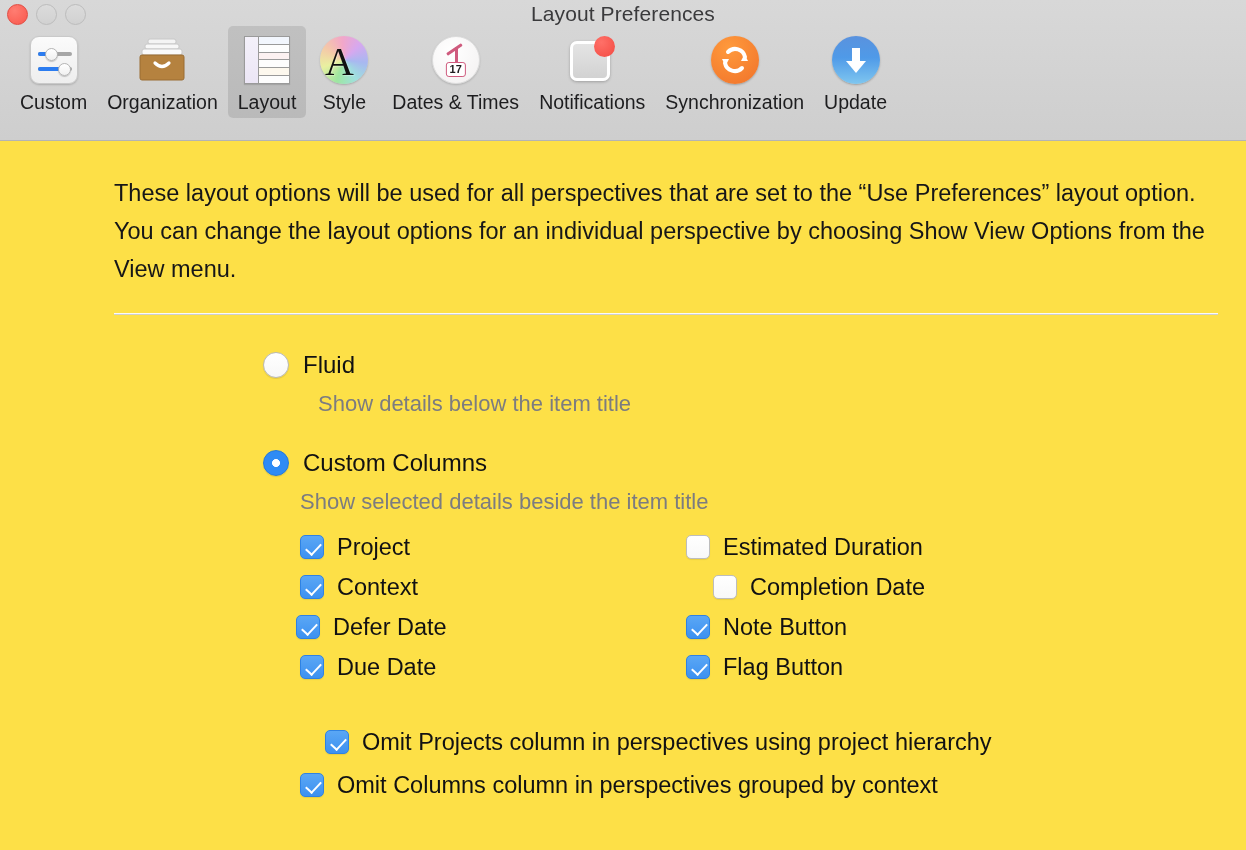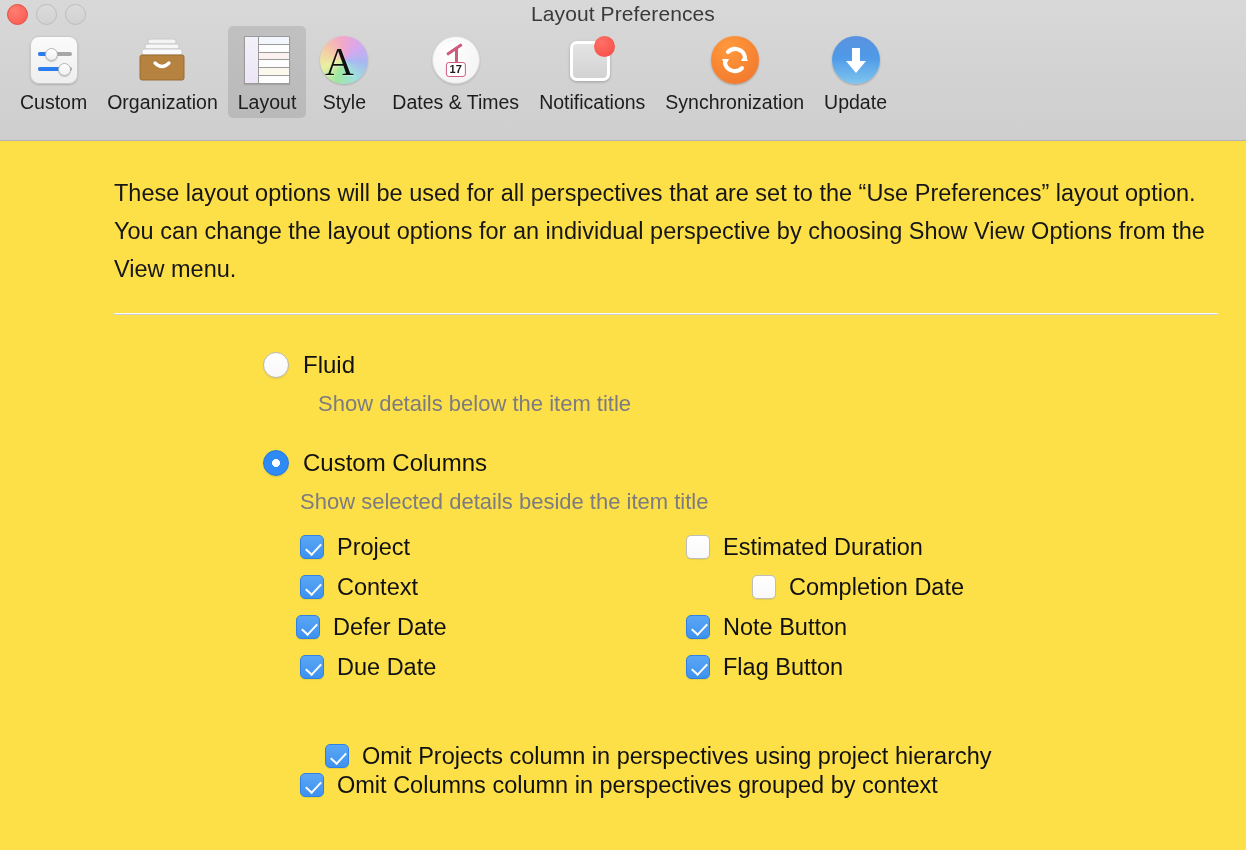--- a/index.html
+++ b/index.html
@@ -282,34 +282,34 @@
     </div>
     <div class="cb-row" style="left:300px; top:513px;">
       <div class="cbox on"></div>
       <div class="cb-label">Due Date</div>
     </div>
 
     <div class="cb-row" style="left:686px; top:393px;">
       <div class="cbox"></div>
       <div class="cb-label">Estimated Duration</div>
     </div>
-    <div class="cb-row" style="left:704px; top:433px;padding-left:48px;">
+    <div class="cb-row" style="left:665px; top:433px;padding-left:48px;">
       <div class="cbox"></div>
       <div class="cb-label">Completion Date</div>
     </div>
     <div class="cb-row" style="left:686px; top:473px;">
       <div class="cbox on"></div>
       <div class="cb-label">Note Button</div>
     </div>
     <div class="cb-row" style="left:686px; top:513px;">
       <div class="cbox on"></div>
       <div class="cb-label">Flag Button</div>
     </div>
 
-    <div class="cb-row" style="left:300px; top:602px;padding-left:25px;">
+    <div class="cb-row" style="left:300px; top:588px;padding-left:25px;">
       <div class="cbox on"></div>
       <div class="cb-label">Omit Projects column in perspectives using project hierarchy</div>
     </div>
     <div class="cb-row" style="left:300px; top:631px;">
       <div class="cbox on"></div>
       <div class="cb-label">Omit Columns column in perspectives grouped by context</div>
     </div>
 
   </div>
 </div>

